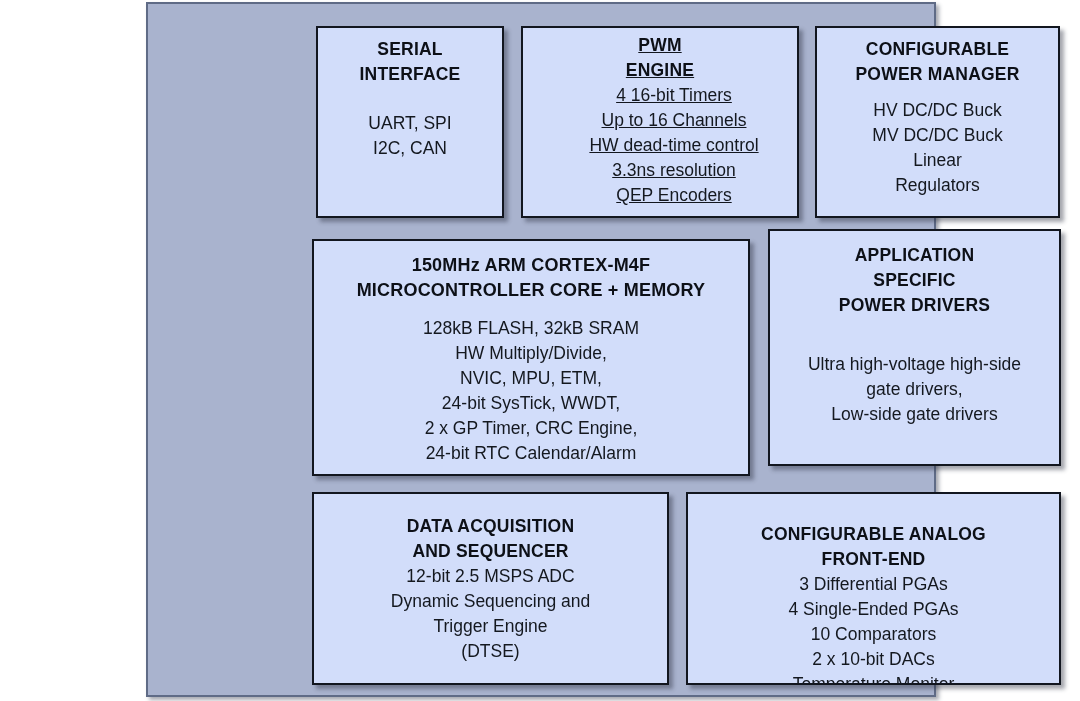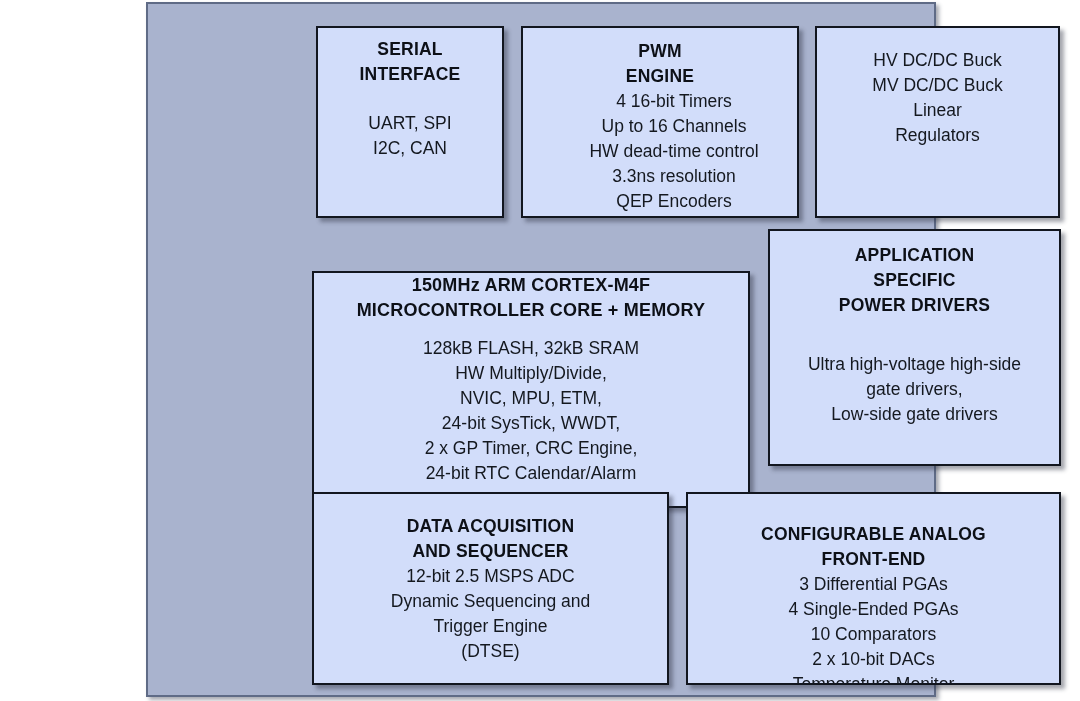--- a/index.html
+++ b/index.html
@@ -67,34 +67,35 @@
 
   
   .b-serial {
     left: 168px;  top: 22px;  width: 188px; height: 192px;
     padding-top: 9px;
   }
   .b-serial .body { margin-top: 24px; }
 
   .b-pwm {
     left: 373px; top: 22px; width: 278px; height: 192px;
-    padding-top: 11px;
+    padding-top: 5px;
+    text-decoration: underline;
   }
   .b-pwm .body { margin-top: 0px; margin-left: 28px; }
 
   .b-power {
     left: 667px; top: 22px; width: 245px; height: 192px;
     padding-top: 9px;
   }
   .b-power .body { margin-top: 11px; }
 
   
   .b-core {
     left: 164px; top: 235px; width: 438px; height: 237px;
-    margin-top: 32px;
+    padding-top: 12px;
   }
   .b-core .title { font-size: 18px; }
   .b-core .body { margin-top: 13px; }
 
   .b-drivers {
     left: 620px; top: 225px; width: 293px; height: 237px;
     padding-top: 12px;
   }
   .b-drivers .body { margin-top: 34px; }
 
@@ -129,20 +130,22 @@
       <div class="title">PWM
 ENGINE</div>
       <div class="body">4 16-bit Timers
 Up to 16 Channels
 HW dead-time control
 3.3ns resolution
 QEP Encoders</div>
     </div>
 
     <div class="block b-power">
+      <div class="title">CONFIGURABLE
+POWER MANAGER</div>
       <div class="body">HV DC/DC Buck
 MV DC/DC Buck
 Linear
 Regulators</div>
     </div>
 
     <div class="block b-core">
       <div class="title">150MHz ARM CORTEX-M4F
 MICROCONTROLLER CORE + MEMORY</div>
       <div class="body">128kB FLASH, 32kB SRAM

